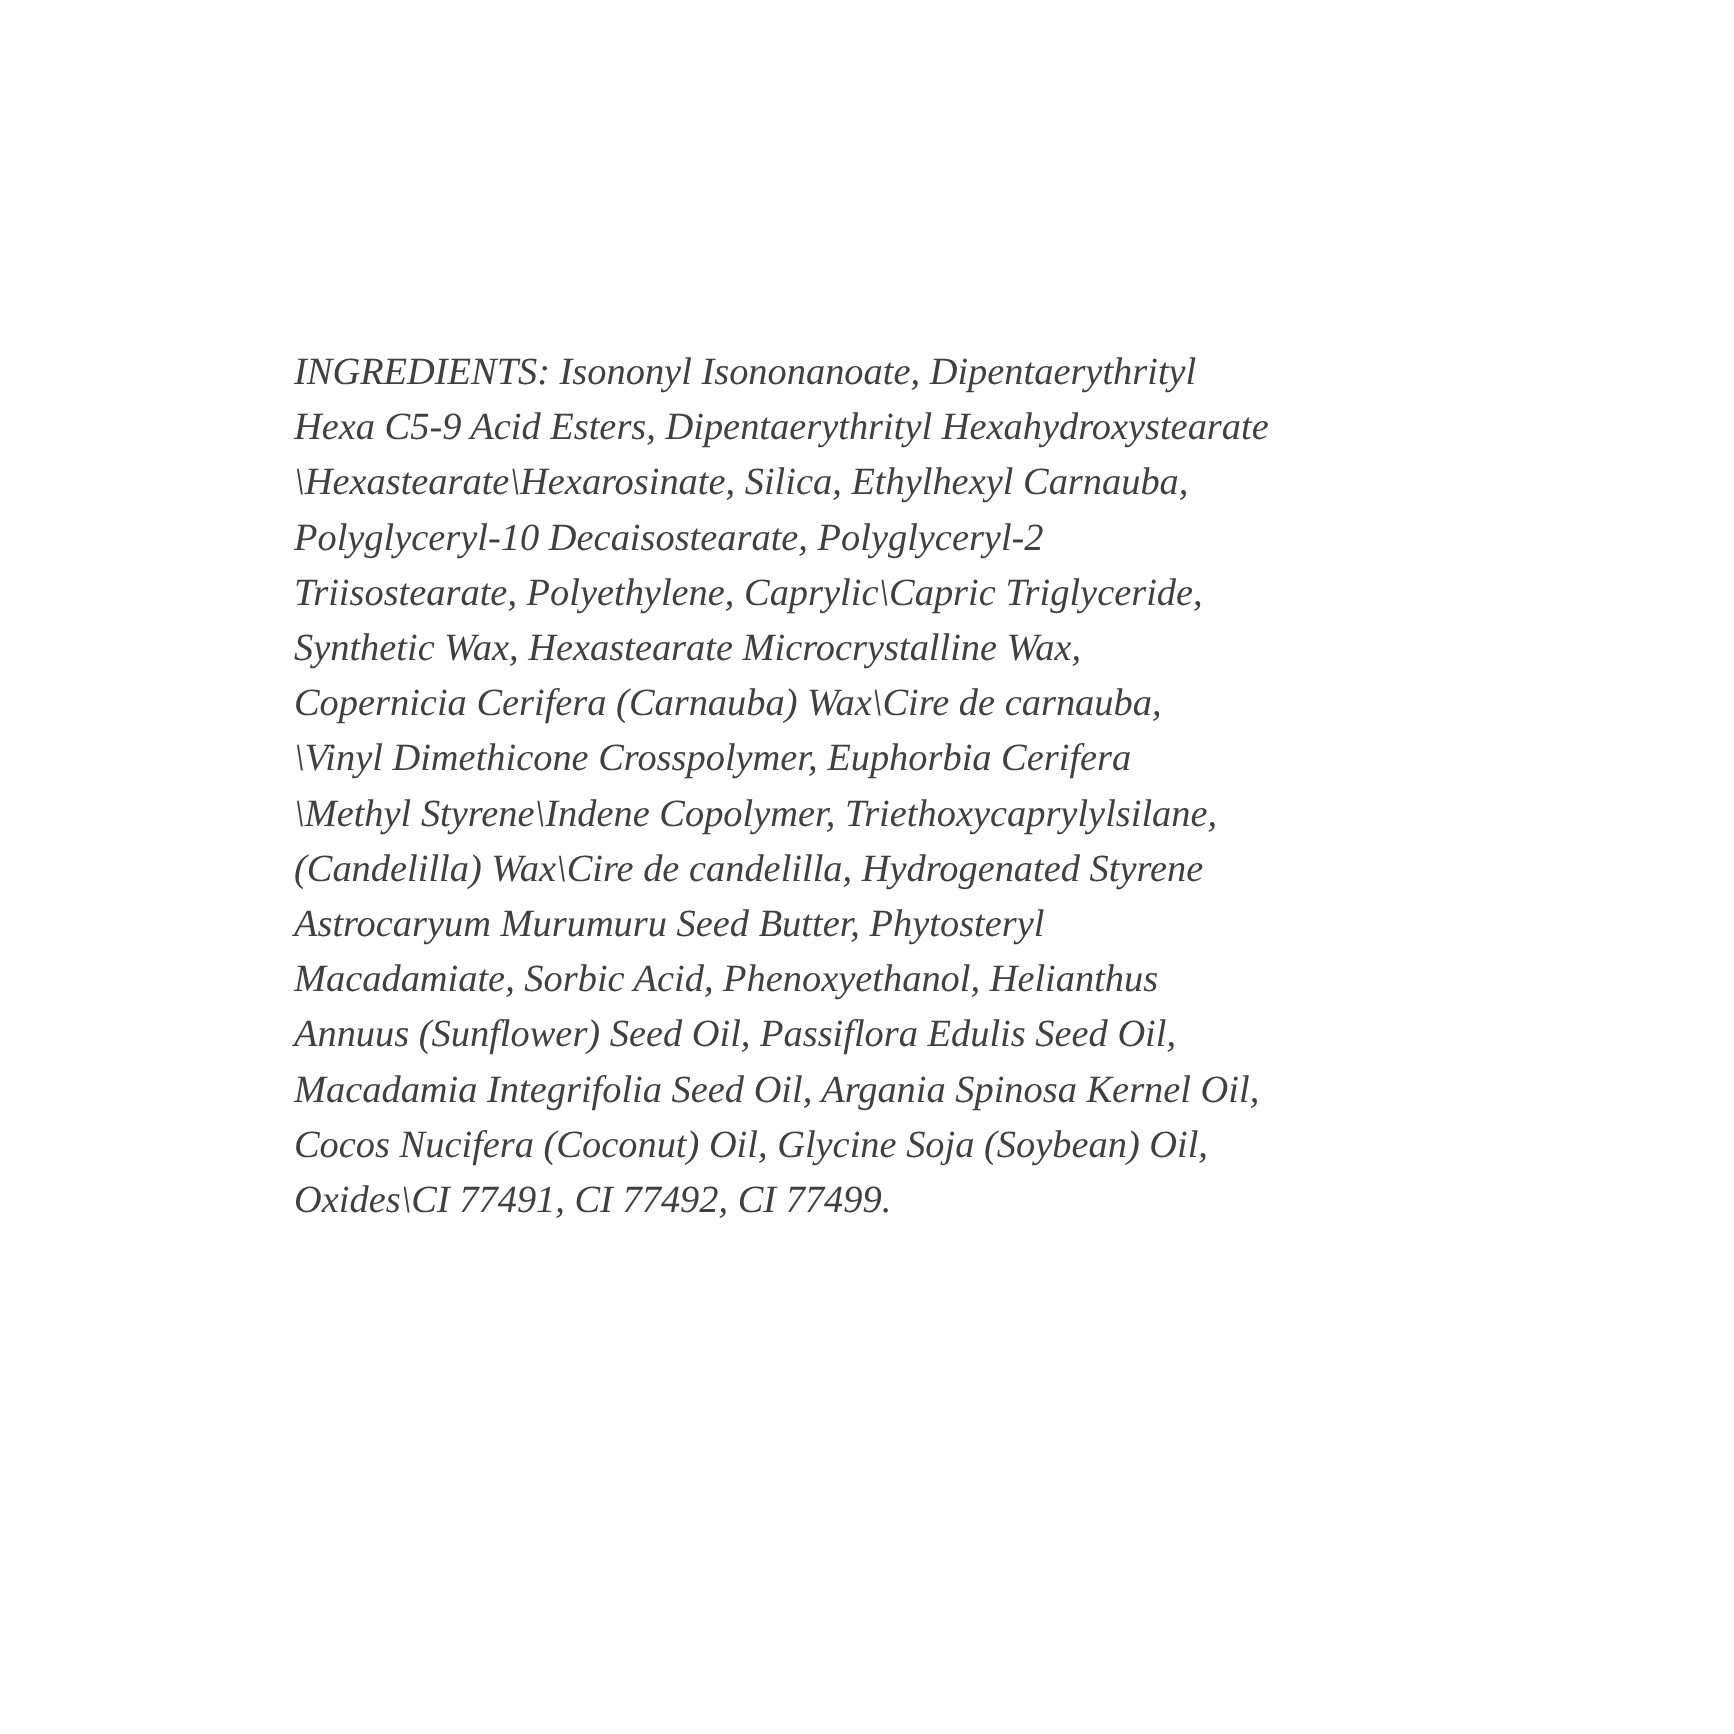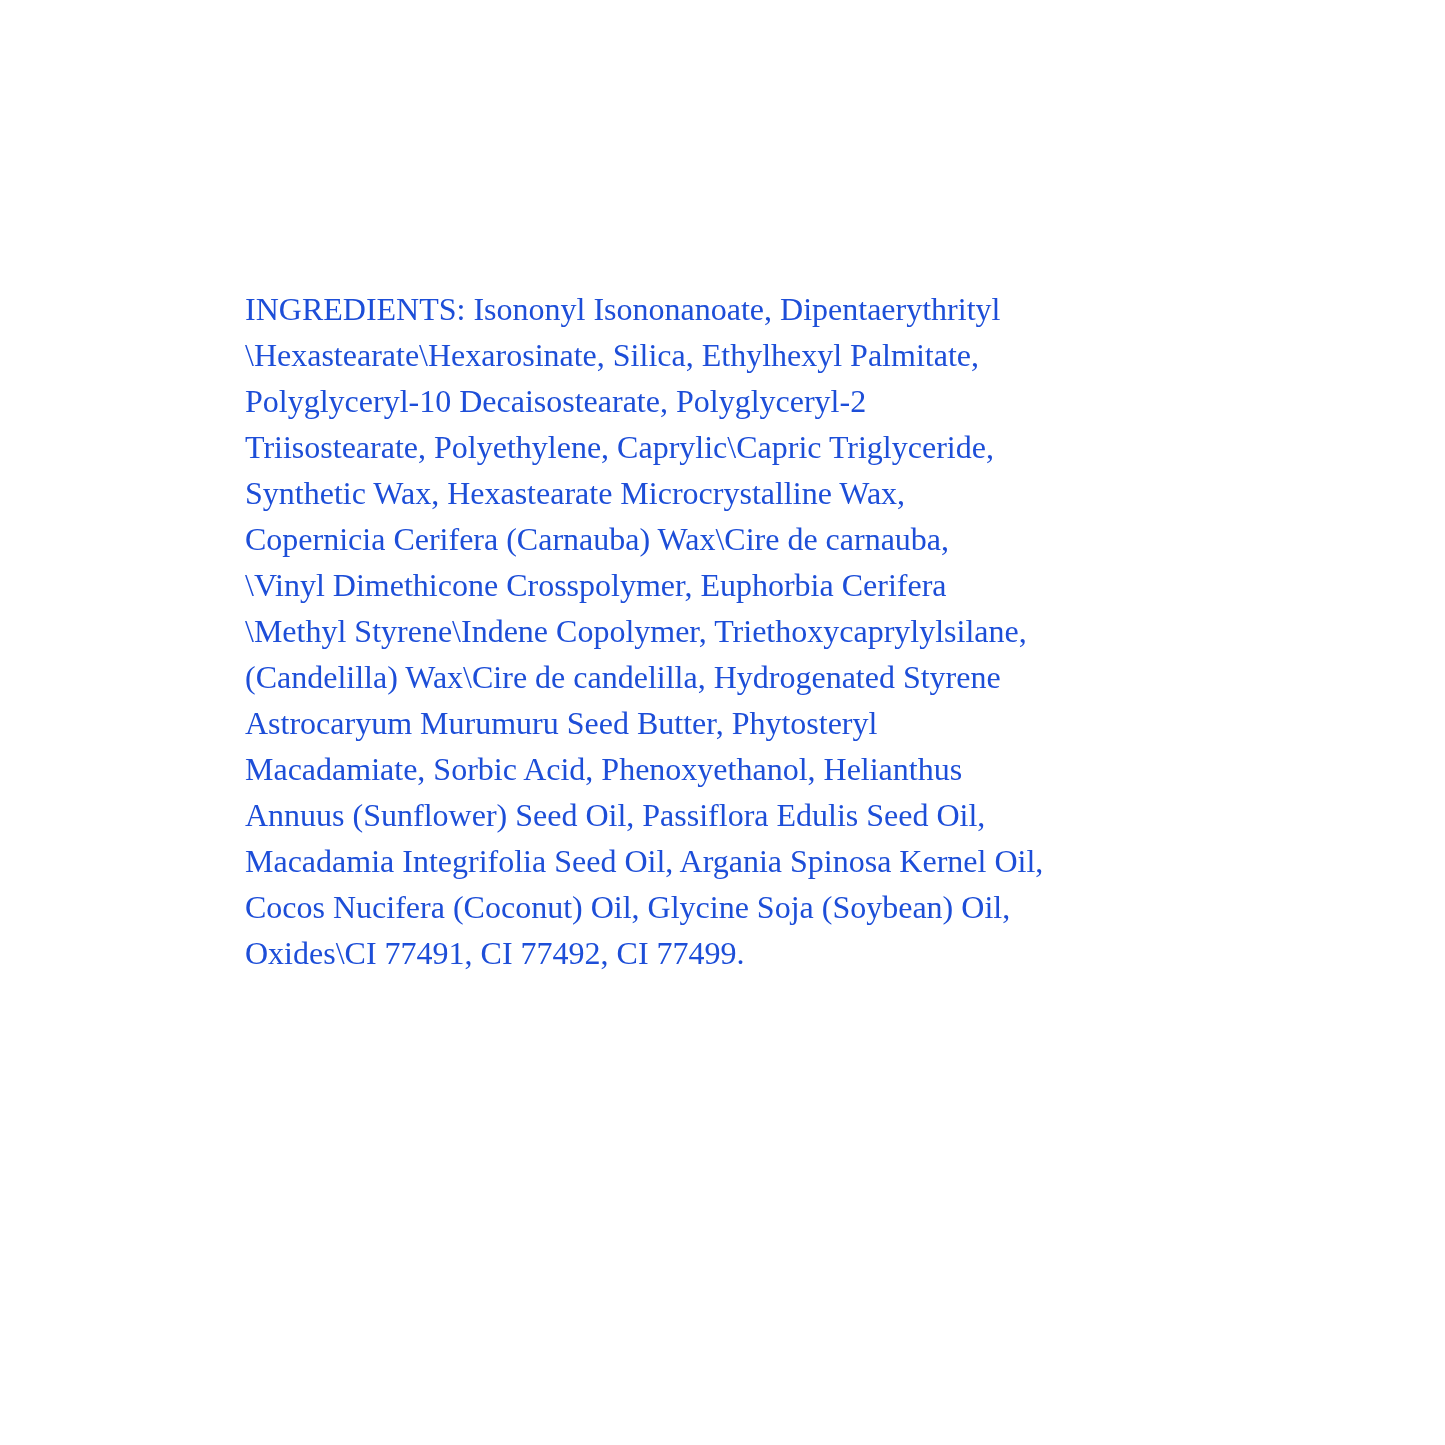--- a/index.html
+++ b/index.html
@@ -25,24 +25,25 @@
     font-weight: 400;
     letter-spacing: 0px;
   }
   .ingredients-line {
     white-space: nowrap;
   }
 </style>
 </head>
 <body style="background: rgb(255, 255, 255);">
 
-<div class="ingredients-block" id="ingredients-block" style="color: #1d4ed8;">
+<div class="ingredients-block" id="ingredients-block" style="color: #404040; font-style: italic;">
 
 <div class="ingredients-line">INGREDIENTS: Isononyl Isononanoate, Dipentaerythrityl</div>
-    <div class="ingredients-line">\Hexastearate\Hexarosinate, Silica, Ethylhexyl Palmitate,</div>
+    <div class="ingredients-line">Hexa C5-9 Acid Esters, Dipentaerythrityl Hexahydroxystearate</div>
+    <div class="ingredients-line">\Hexastearate\Hexarosinate, Silica, Ethylhexyl Carnauba,</div>
     <div class="ingredients-line">Polyglyceryl-10 Decaisostearate, Polyglyceryl-2</div>
     <div class="ingredients-line">Triisostearate, Polyethylene, Caprylic\Capric Triglyceride,</div>
     <div class="ingredients-line">Synthetic Wax, Hexastearate Microcrystalline Wax,</div>
     <div class="ingredients-line">Copernicia Cerifera (Carnauba) Wax\Cire de carnauba,</div>
     <div class="ingredients-line">\Vinyl Dimethicone Crosspolymer, Euphorbia Cerifera</div>
     <div class="ingredients-line">\Methyl Styrene\Indene Copolymer, Triethoxycaprylylsilane,</div>
     <div class="ingredients-line">(Candelilla) Wax\Cire de candelilla, Hydrogenated Styrene</div>
     <div class="ingredients-line">Astrocaryum Murumuru Seed Butter, Phytosteryl</div>
     <div class="ingredients-line">Macadamiate, Sorbic Acid, Phenoxyethanol, Helianthus</div>
     <div class="ingredients-line">Annuus (Sunflower) Seed Oil, Passiflora Edulis Seed Oil,</div>

